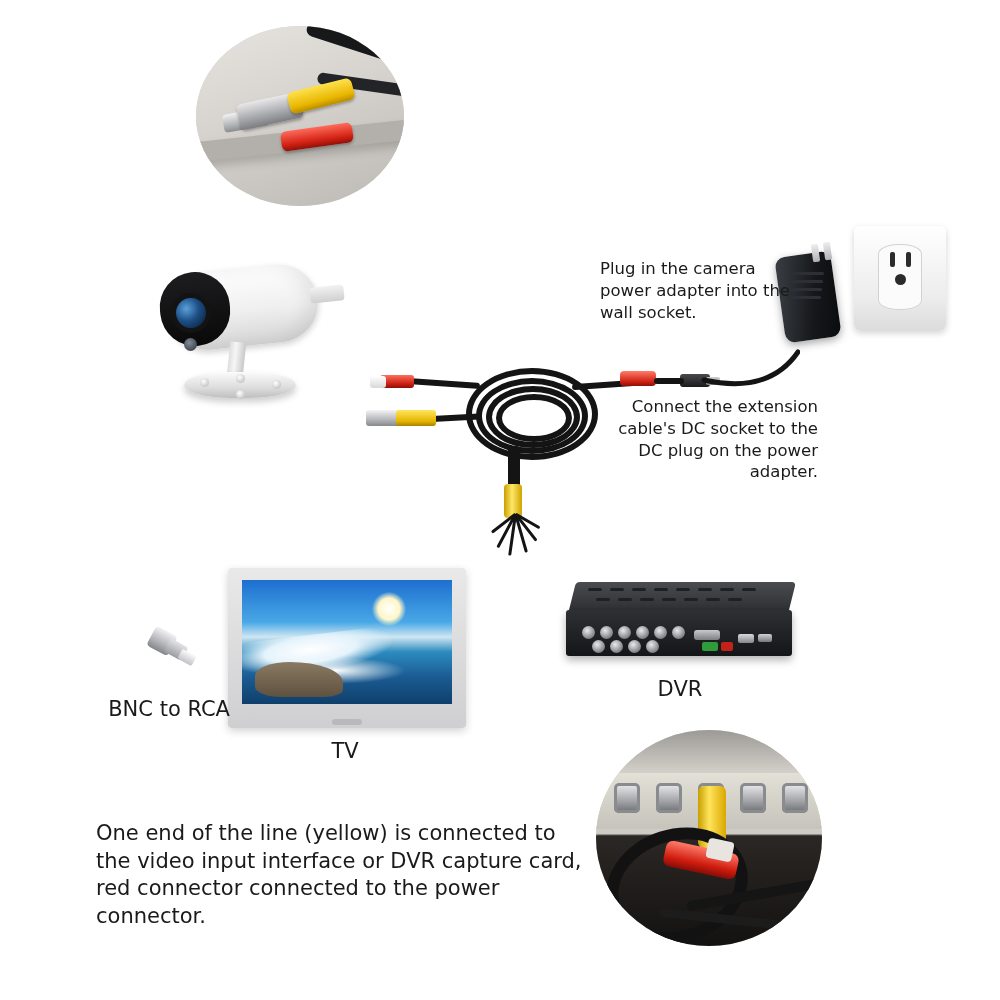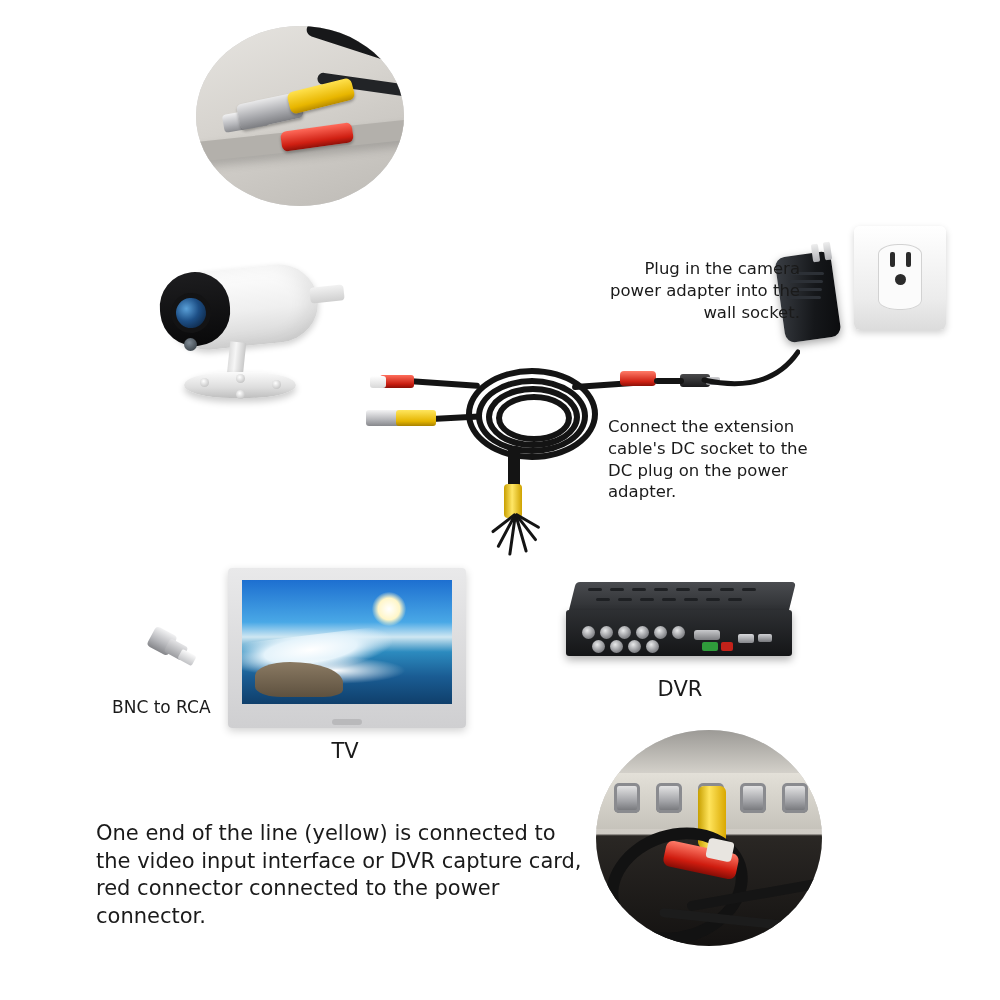--- a/index.html
+++ b/index.html
@@ -331,25 +331,25 @@
     border-radius: 3px; transform: rotate(28deg);
   }
   .b2r-tip {
     position: absolute; left: 33px; top: 28px; width: 16px; height: 11px;
     background: linear-gradient(#fafafa, #c2c3c6);
     border-radius: 2px; transform: rotate(28deg);
   }
 
   
   #cap-top { left: 440px; top: 66px; width: 470px; font-size: 19.5px; }
-  #cap-adapter { left: 600px; top: 258px; width: 200px; font-size: 16.5px; text-align: right; }
-  #cap-dc { left: 608px; top: 416px; width: 210px; font-size: 16.5px; }
+  #cap-adapter { left: 600px; top: 258px; width: 200px; font-size: 16.5px; }
+  #cap-dc { left: 608px; top: 396px; width: 210px; font-size: 16.5px; text-align: right; }
   #cap-camera { left: 160px; top: 452px; width: 280px; font-size: 16.5px; }
   #cap-bottom { left: 96px; top: 820px; width: 500px; font-size: 21px; }
-  #lbl-bnc { left: 112px; top: 696px; width: 130px; font-size: 17px; text-align: left; }
+  #lbl-bnc { left: 100px; top: 696px; width: 130px; font-size: 21px; text-align: right; }
   #lbl-tv { left: 300px; top: 738px; width: 90px; font-size: 21px; text-align: center; }
   #lbl-dvr { left: 620px; top: 676px; width: 120px; font-size: 21px; text-align: center; }
 </style>
 </head>
 <body>
 
 <div id="stage">
 
   <div class="abs photo-circle" id="photo-top">
     <div class="bg"></div>

